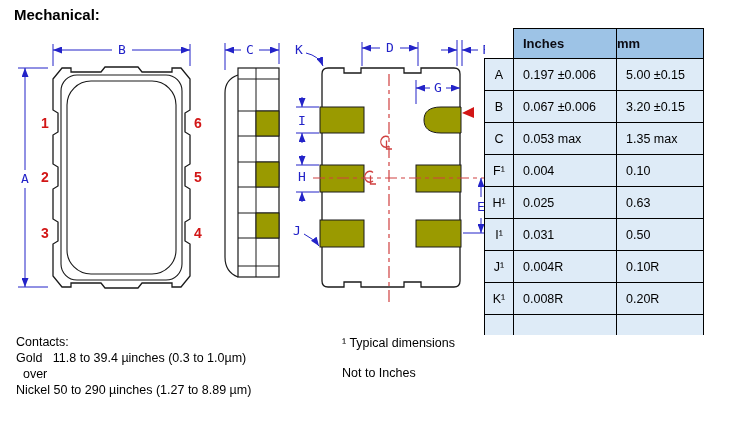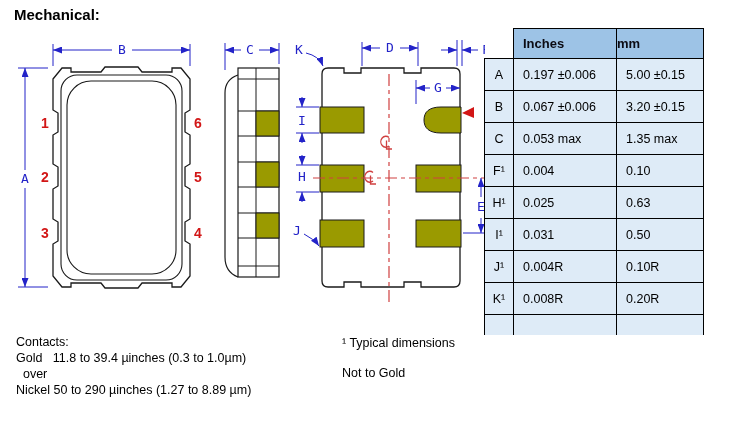--- a/index.html
+++ b/index.html
@@ -267,15 +267,15 @@
       </tr>
     </tbody>
   </table>
 
   <div class="contacts"><span class="bold">Contacts:</span>
 <span>Gold   11.8 to 39.4 µinches (0.3 to 1.0µm)</span>
 <span>  over</span>
 <span>Nickel 50 to 290 µinches (1.27 to 8.89 µm)</span></div>
 
   <div class="note-typical">¹ Typical dimensions</div>
-  <div class="note-scale">Not to Gold</div>
+  <div class="note-scale">Not to Inches</div>
 
 </div>
 
 </body></html>

